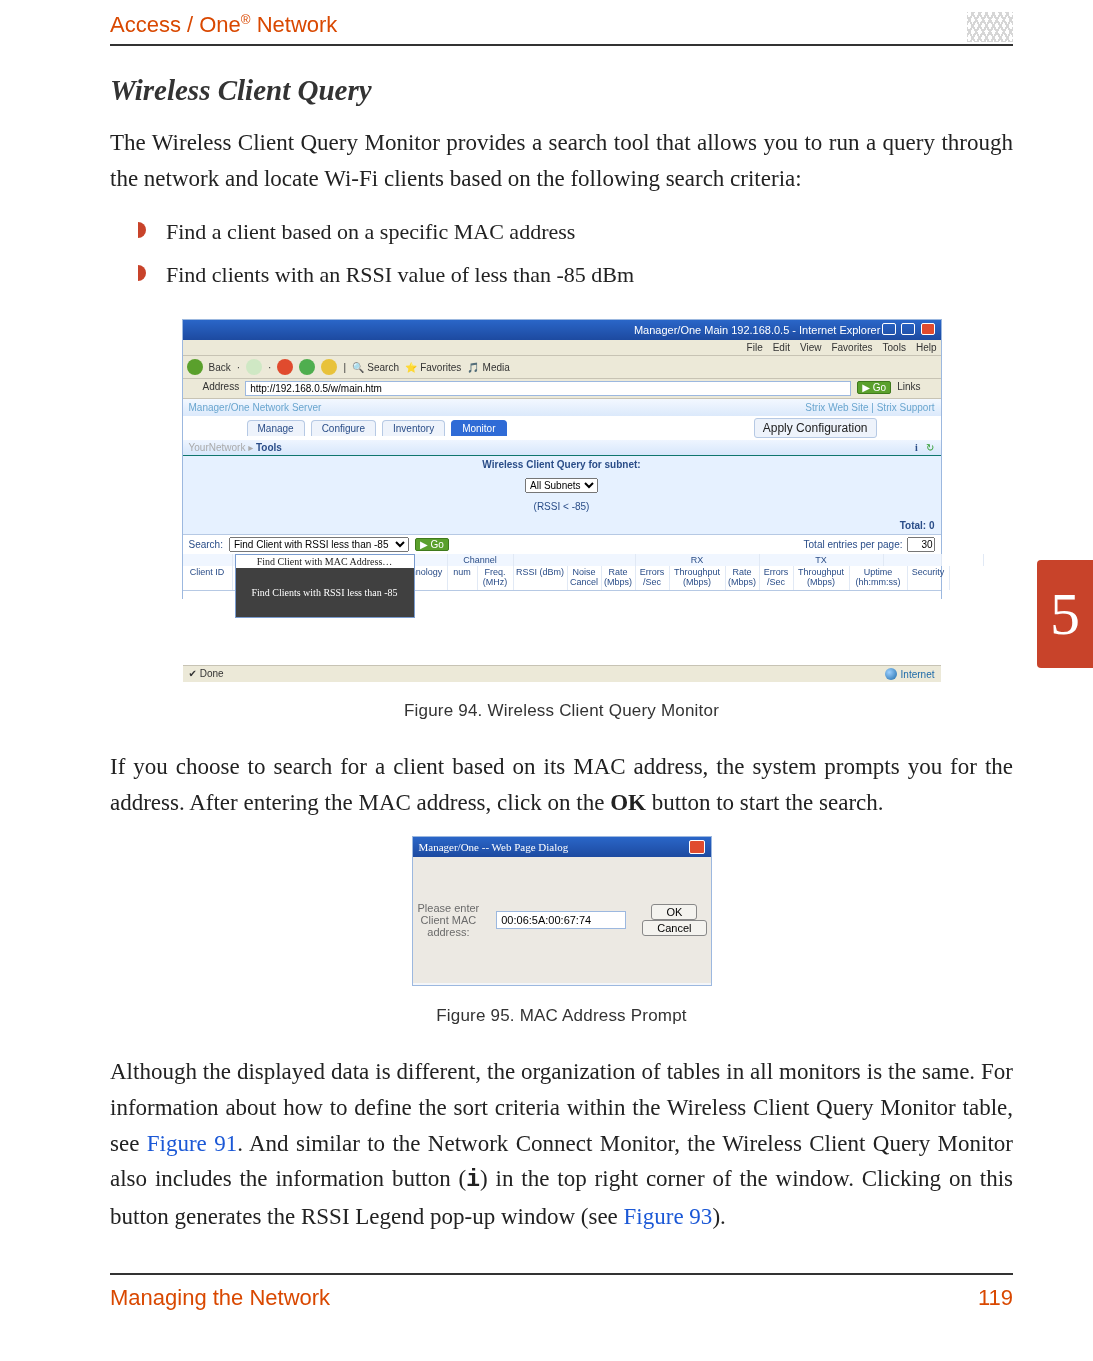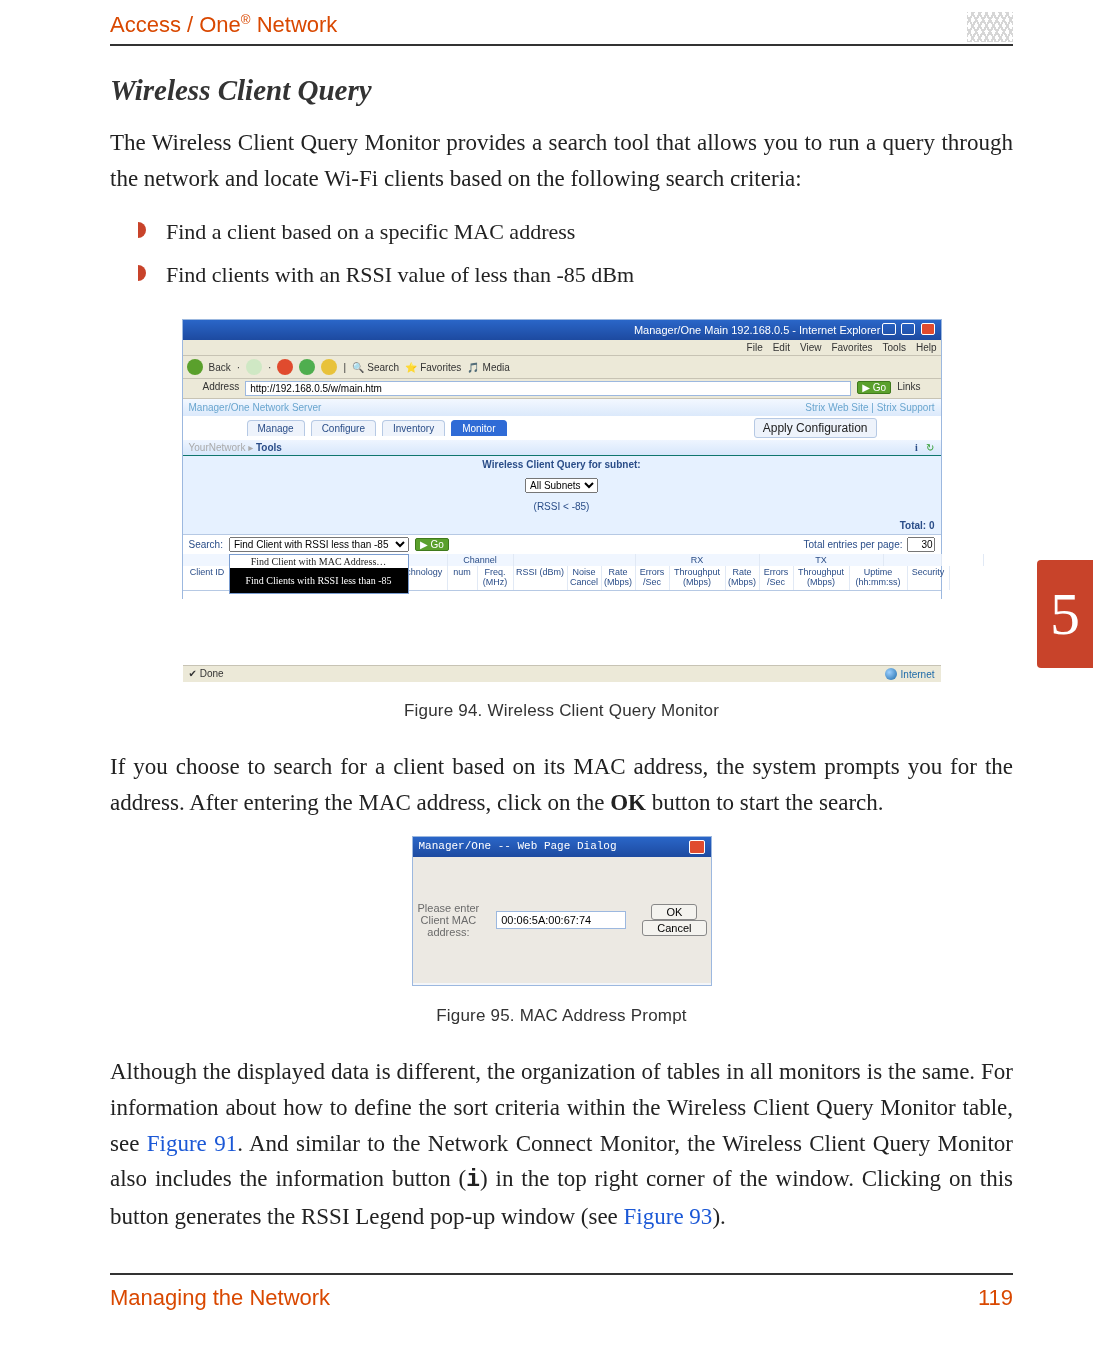--- a/index.html
+++ b/index.html
@@ -61,21 +61,21 @@
   .tbl-head { background: #fff; font-family: Tahoma, sans-serif; font-size: 9px; color: #2a4d88; display: grid; grid-template-columns: 50px 60px 40px 60px 55px 30px 36px 54px 34px 34px 34px 56px 34px 34px 56px 58px 42px; border-bottom: 1px solid #b6c9e4; }
   .tbl-head > div { padding: 2px 2px; text-align: center; border-right: 1px solid #e1e9f5; line-height: 1.1; }
   .tbl-group { background: #f0f6ff; font-family: Tahoma, sans-serif; font-size: 9px; color: #2a4d88; display: grid; grid-template-columns: 50px 160px 55px 66px 122px 124px 124px 58px 42px; }
   .tbl-group > div { padding: 1px 2px; text-align: center; border-right: 1px solid #e1e9f5; }
   .tbl-body { background: #fff; height: 74px; }
   .status-bar { background: #ece9d8; font-family: Tahoma, sans-serif; font-size: 10px; padding: 2px 6px; display: flex; justify-content: space-between; border-top: 1px solid #c7c3b4; color: #333; }
   .status-bar .net { color: #1d6aa8; display: flex; align-items: center; gap: 4px; }
   .status-bar .net .globe { width: 12px; height: 12px; border-radius: 50%; background: radial-gradient(circle at 35% 35%, #9cd0ff, #1d6aa8); display: inline-block; }
 
   
-  .dlg-title { background: linear-gradient(#2a66c8, #1d4aa0); color: #fff; font-family: Liberation Mono, monospace; font-size: 11px; padding: 3px 6px; display: flex; justify-content: space-between; }
+  .dlg-title { background: linear-gradient(#2a66c8, #1d4aa0); color: #fff; font-family: Liberation Serif, serif; font-size: 11px; padding: 3px 6px; display: flex; justify-content: space-between; align-items: center; }
   .dlg-title .cl2 { width: 16px; height: 14px; background: #e04b2e; border: 1px solid #fff; border-radius: 2px; }
   .dlg-body { background: #ece9e3; height: calc(100% - 22px); display: flex; flex-direction: row; align-items: center; justify-content: center; gap: 12px; font-family: Tahoma, sans-serif; font-size: 11px; color: #6b6b6b; }
   .dlg-body input { width: 130px; font-size: 11px; padding: 2px 4px; border: 1px solid #9cb8df; background: #fff; text-align: left; }
   .dlg-btns button { font-family: Tahoma, sans-serif; font-size: 11px; padding: 1px 14px; margin: 0 4px; border: 1px solid #888; border-radius: 3px; background: #f4f3ef; }
 
   .inline-mono { font-family: "Courier New", monospace; font-weight: 700; }
   .link-blue { color: #1b58d6; }
 
   .chapter-tab {
     position: absolute; right: 0; top: 560px; width: 56px; height: 108px;
@@ -179,23 +179,23 @@
           <option>Find Client with RSSI less than -85</option>
         </select>
         <span class="go2">▶ <span>Go</span></span>
         <span class="pp">
           <span>Total entries per page:</span>
           <input type="text" value="30" style="">
         </span>
       </div>
       
       <div style="position:relative">
-        <div style="position:absolute;left:46px;top:0;background:#fff;border:1px solid #7a9ccf;font-family:Tahoma;font-size:10px;width:180px;z-index:2">
+        <div style="position:absolute;left:52px;top:0;background:#fff;border:1px solid #7a9ccf;font-family:Tahoma;font-size:10px;width:180px;z-index:2">
           <div style="padding:1px 4px">Find Client with MAC Address…</div>
-          <div style="background:#000000;color:#fff;padding:7px 4px">Find Clients with RSSI less than -85</div>
+          <div style="background:#404040;color:#fff;padding:19px 4px">Find Clients with RSSI less than -85</div>
         </div>
       </div>
       
       <div class="tbl-group">
         <div></div>
         <div>Reporter AP</div>
         <div></div>
         <div>Channel</div>
         <div></div>
         <div>RX</div>

